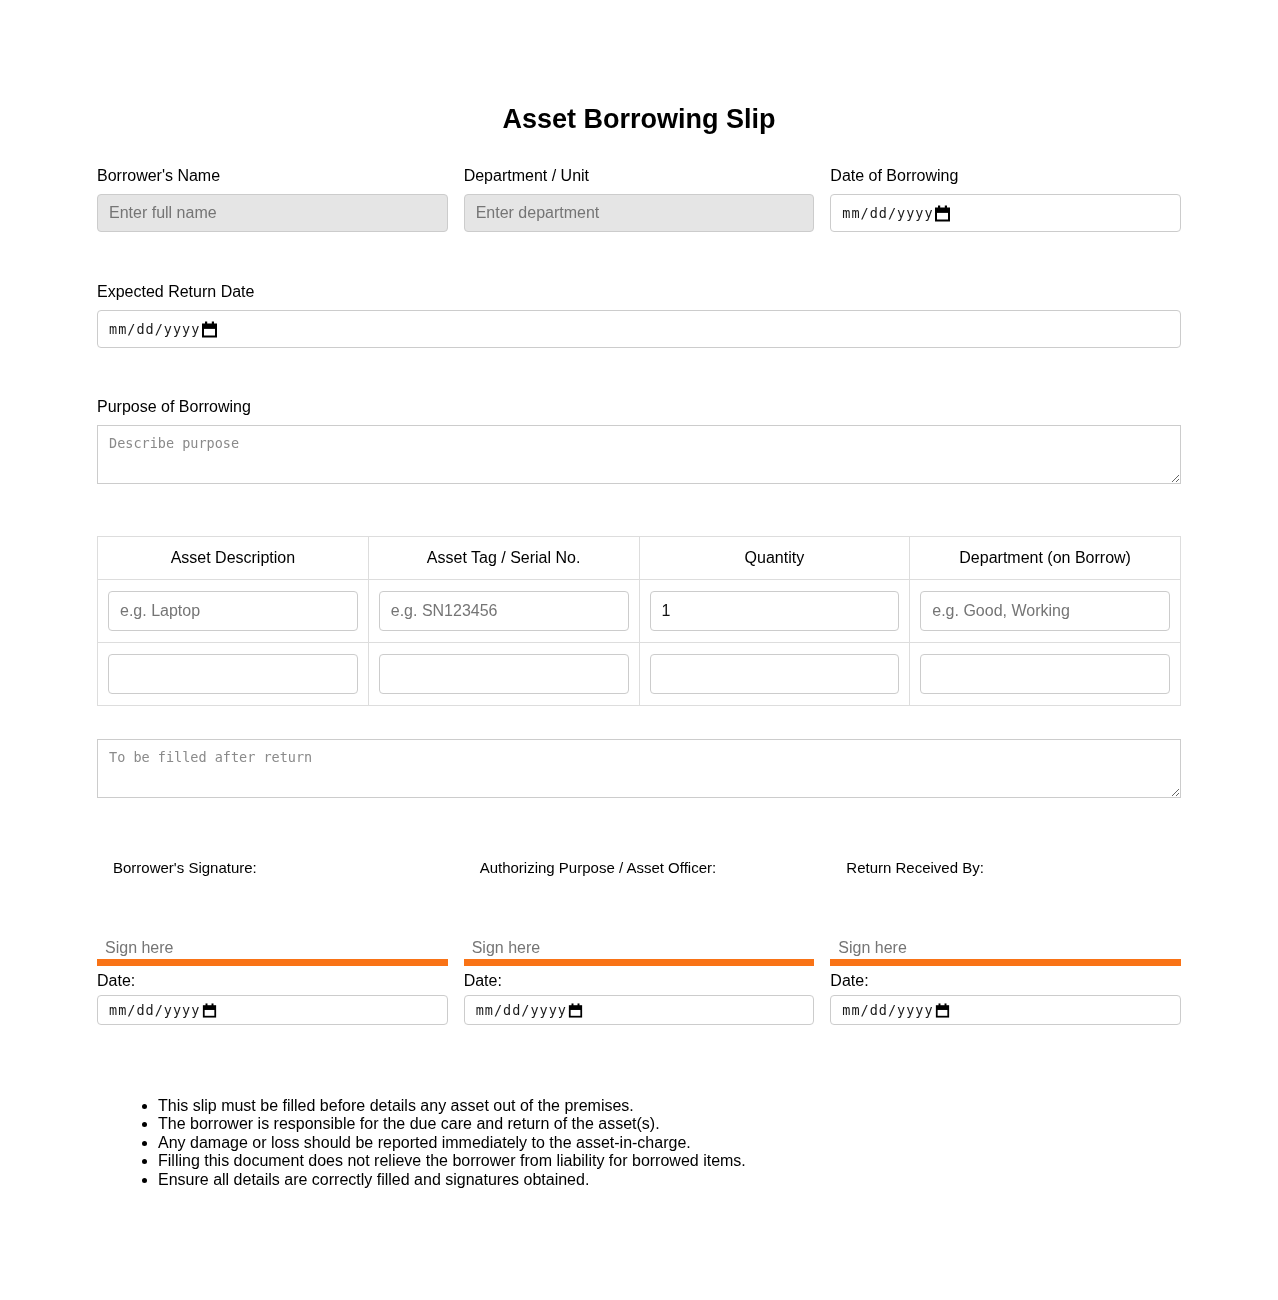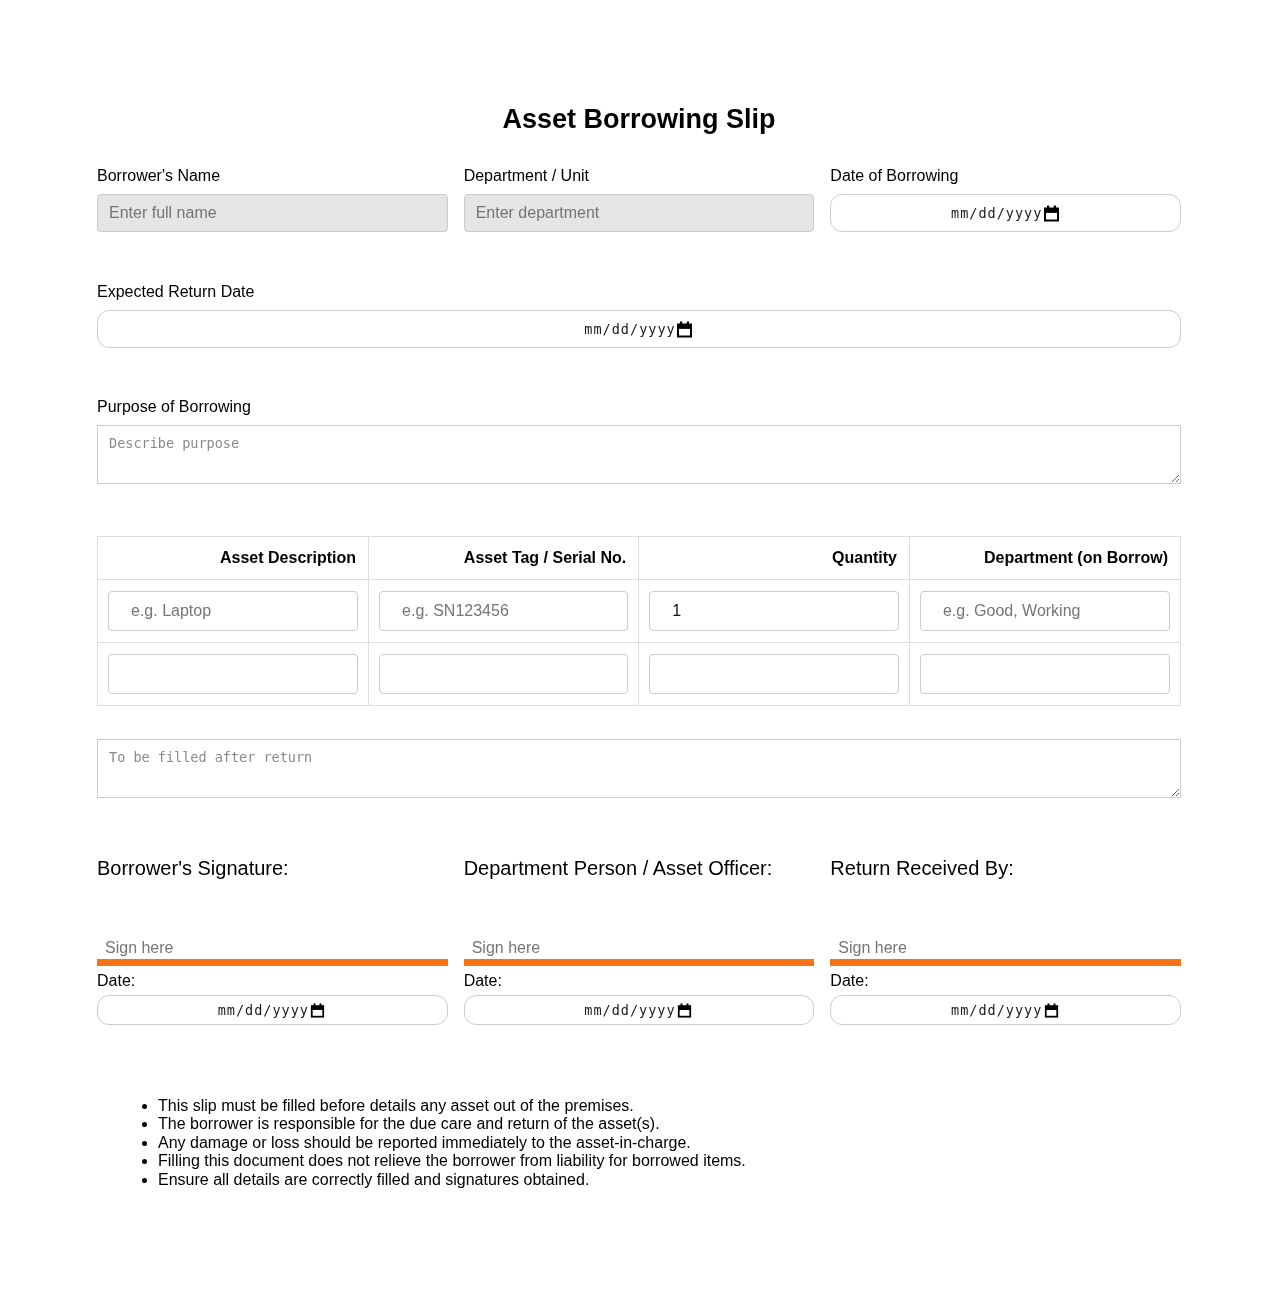--- a/index.html
+++ b/index.html
@@ -49,26 +49,26 @@
     background: #e5e5e5;
     outline: none;
   }
   input::placeholder, textarea::placeholder { color: #757575; opacity: 1; }
 
   
   .date-input {
     width: 100%;
     height: 38px;
     border: 1px solid #cccccc;
-    border-radius: 12px;
+    border-radius: 4px;
     padding: 0 11px;
     background: #fff;
     display: flex;
     align-items: center;
-    justify-content: center;
+    justify-content: flex-start;
     cursor: default;
   }
   .date-input .date-text {
     font-family: "DejaVu Sans Mono", monospace;
     font-size: 13.5px;
     letter-spacing: 1px;
     color: #1a1a1a;
   }
   .date-input .cal-btn {
     display: inline-flex;
@@ -99,41 +99,41 @@
 
   table.asset-table {
     margin-top: 48px;
     width: 100%;
     border-collapse: collapse;
   }
   table.asset-table th, table.asset-table td {
     border: 1px solid #dddddd;
   }
   table.asset-table th {
-    text-align: right;
-    font-size: 16px;
-    font-weight: bold;
+    text-align: center;
+    font-size: 16px;
+    font-weight: normal;
     padding: 12px 12px;
     height: 42px;
   }
   table.asset-table td { padding: 11px 10px; }
   table.asset-table td input {
     width: 100%;
     height: 40px;
     border: 1px solid #cccccc;
     border-radius: 4px;
-    padding: 0 22px;
+    padding: 0 11px;
     font-size: 16px;
     font-family: "Liberation Sans", sans-serif;
     color: #111;
     outline: none;
   }
 
   .signatures { margin-top: 57px; }
-  .sig-label { font-size: 20px; line-height: 18px; }
+  .sig-label { font-size: 15px; line-height: 18px; margin-left: 16px; }
   input.sign-line {
     display: block;
     width: 100%;
     margin-top: 59px;
     height: 30px;
     border: none;
     border-bottom: 7px solid #f97316;
     padding: 0 8px;
     font-size: 16px;
     font-family: "Liberation Sans", sans-serif;
@@ -250,21 +250,21 @@
             <rect x="4" y="0.5" width="2.2" height="3.5" fill="#000"></rect>
             <rect x="10.8" y="0.5" width="2.2" height="3.5" fill="#000"></rect>
             <rect x="2" y="3.5" width="13" height="12" fill="none" stroke="#000" stroke-width="2"></rect>
             <rect x="2" y="3.5" width="13" height="4.4" fill="#000"></rect>
           </svg>
         </span>
       </div>
     </div>
 
     <div class="sig">
-      <div class="sig-label">Department Person / Asset Officer:</div>
+      <div class="sig-label">Authorizing Purpose / Asset Officer:</div>
       <input class="sign-line" type="text" placeholder="Sign here" style="">
       <div class="date-label">Date:</div>
       <div class="date-input small">
         <span class="date-text">mm/dd/yyyy</span>
         <span class="cal-btn">
           <svg width="15" height="15" viewBox="0 0 17 17">
             <rect x="4" y="0.5" width="2.2" height="3.5" fill="#000"></rect>
             <rect x="10.8" y="0.5" width="2.2" height="3.5" fill="#000"></rect>
             <rect x="2" y="3.5" width="13" height="12" fill="none" stroke="#000" stroke-width="2"></rect>
             <rect x="2" y="3.5" width="13" height="4.4" fill="#000"></rect>

